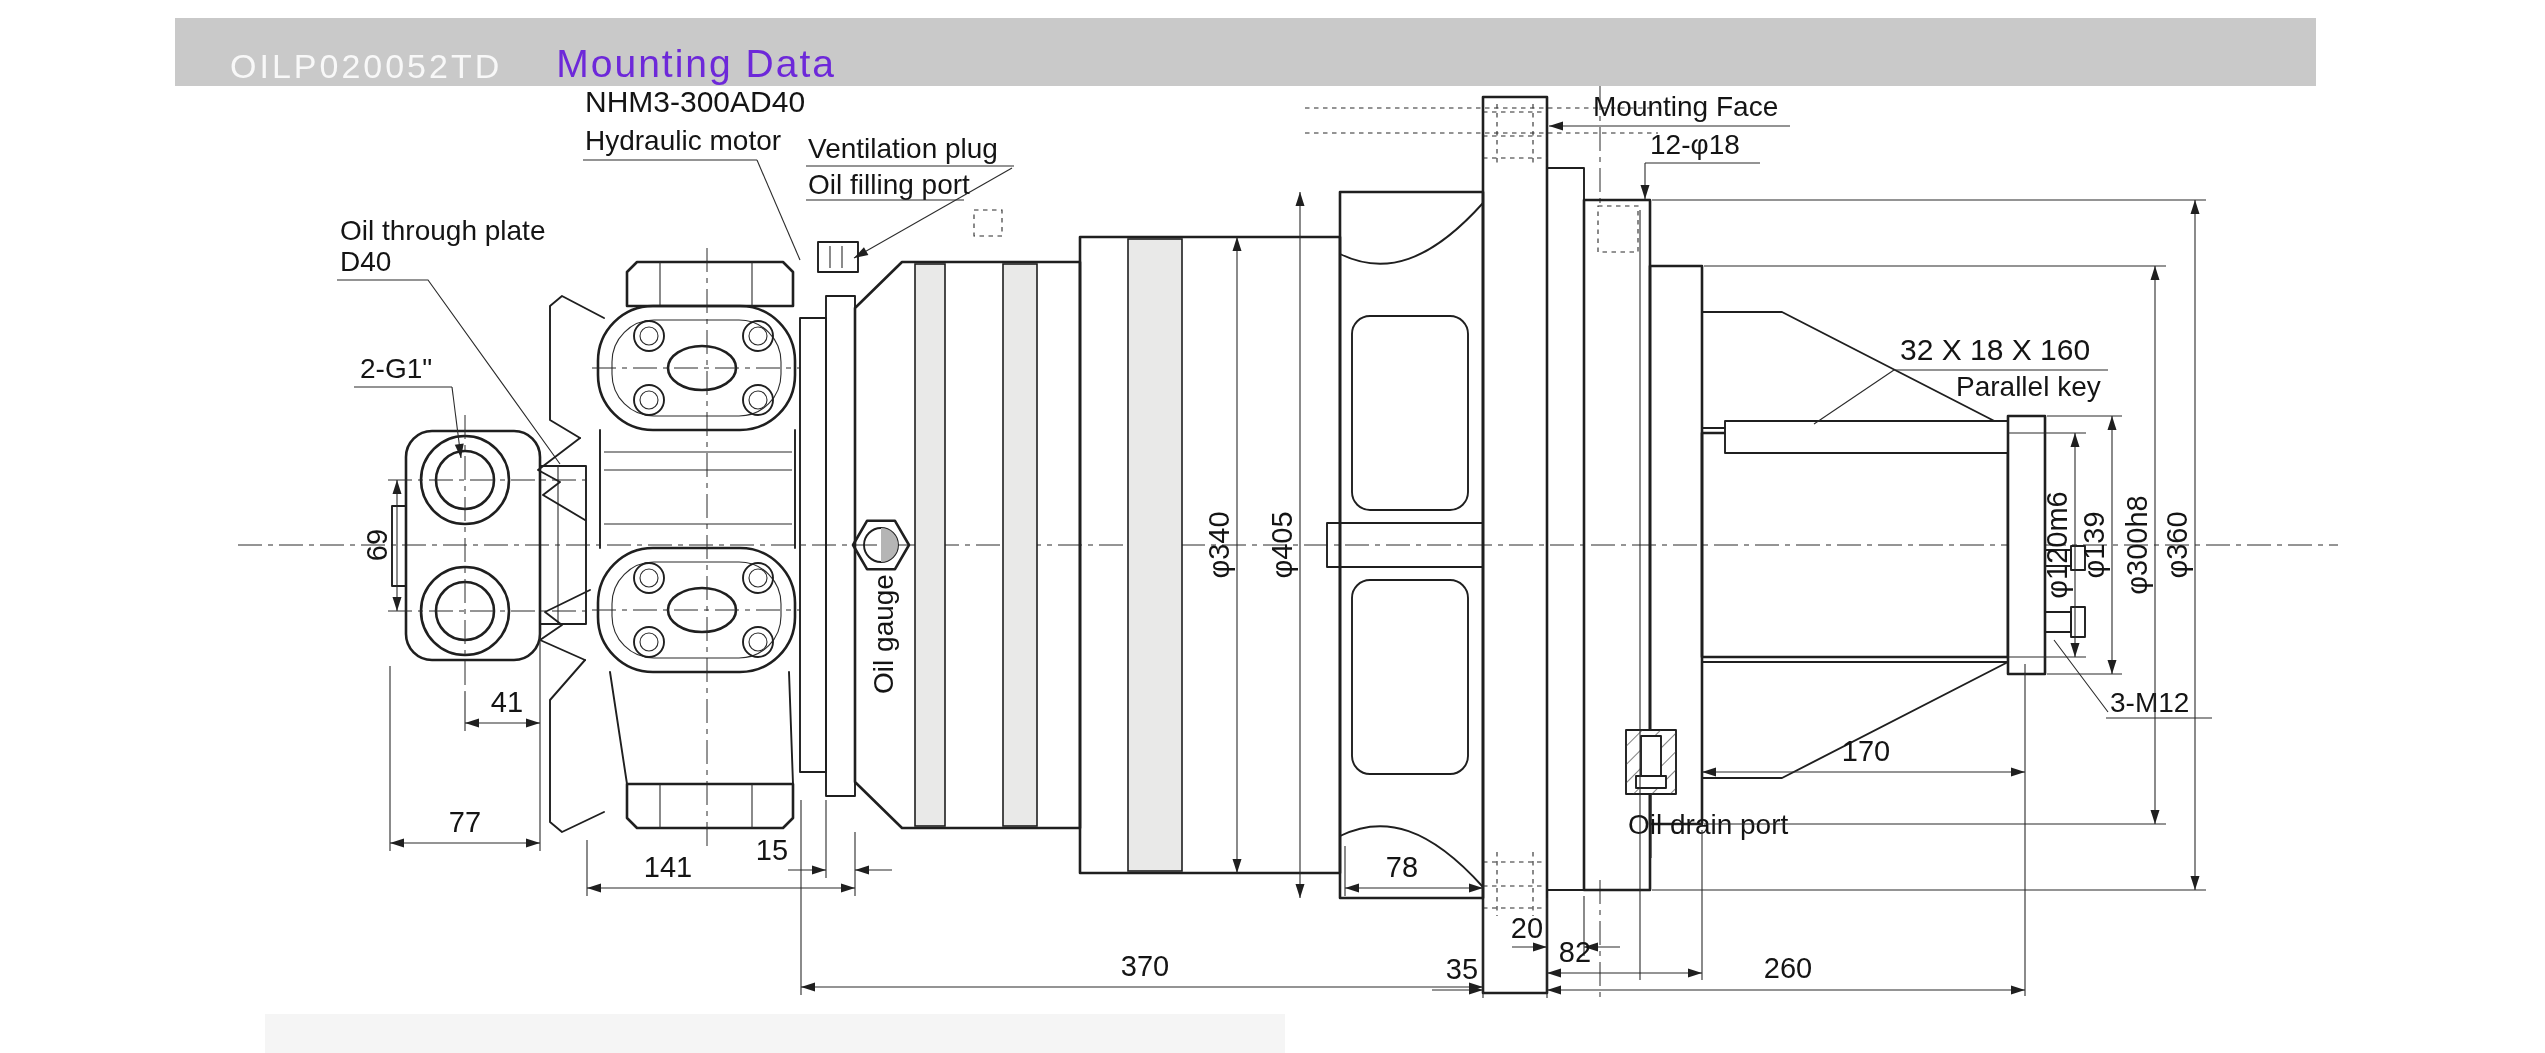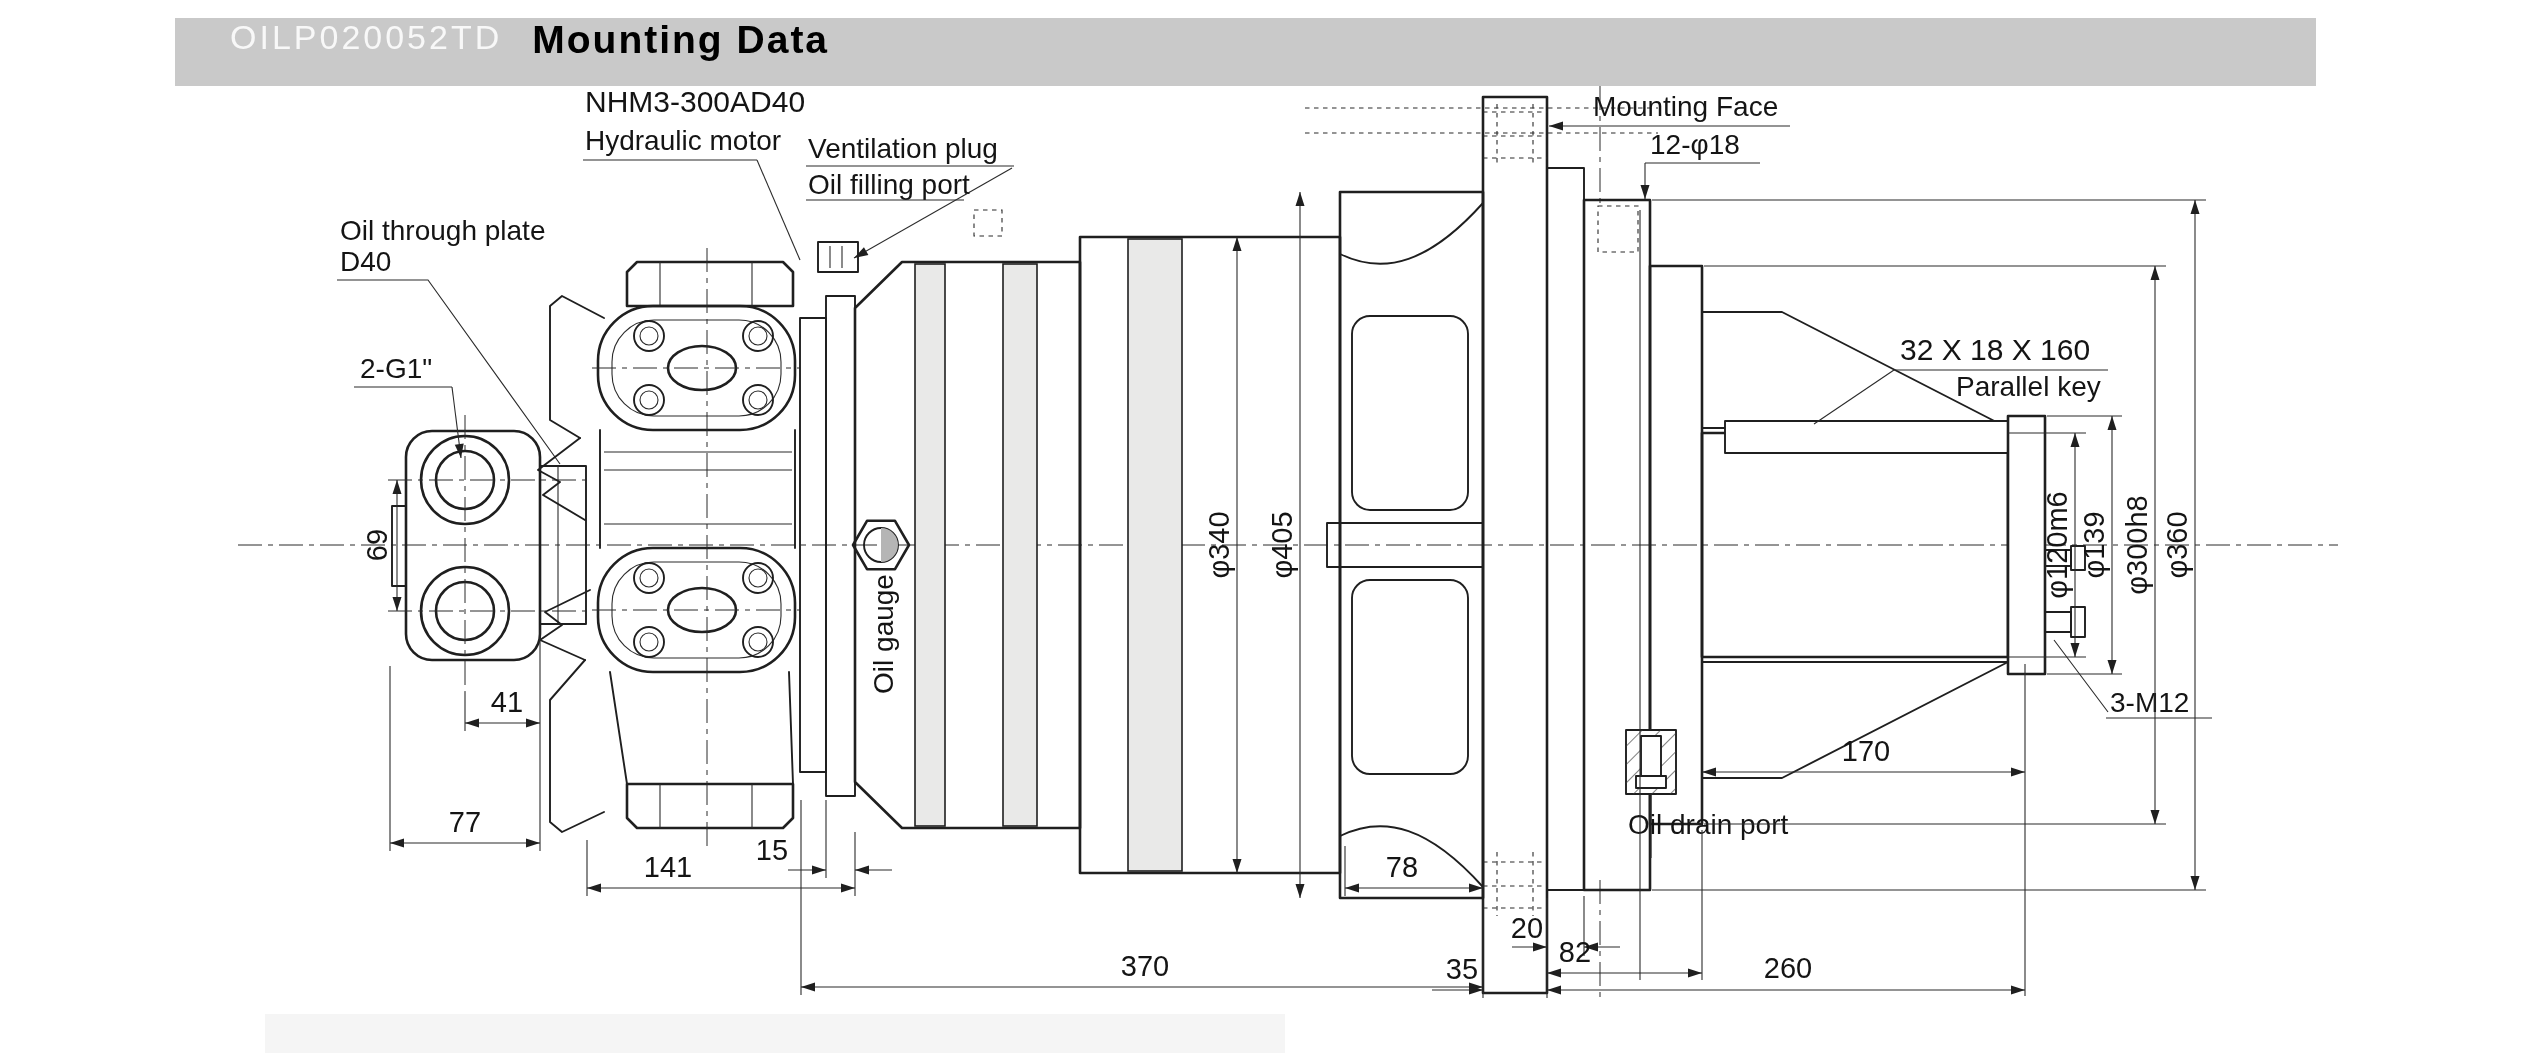--- a/index.html
+++ b/index.html
@@ -1,21 +1,21 @@
 <!DOCTYPE html>
 <html><head>
 <meta charset="utf-8">
 <style>
   html,body{margin:0;padding:0;background:#fff;}
   #stage{position:relative;width:2545px;height:1053px;background:#fff;overflow:hidden;
          font-family:"Liberation Sans",sans-serif;}
   #titlebar{position:absolute;left:175px;top:18px;width:2141px;height:68px;
-            background:#c9c9c9;display:flex;align-items:flex-start;}
+            background:#c9c9c9;display:flex;align-items:flex-end;}
   #titlebar .part{color:#f8f8f8;font-size:34px;letter-spacing:3px;margin-left:55px;white-space:nowrap;}
-  #titlebar .ttl{color:#000000;font-size:39px;letter-spacing:2px;margin-left:30px;white-space:nowrap;font-weight:bold;}
+  #titlebar .ttl{color:#6d28d9;font-size:39px;letter-spacing:2px;margin-left:54px;white-space:nowrap;}
   svg{position:absolute;left:0;top:0;}
   .ol{stroke:#1f1f1f;stroke-width:2.6;fill:none;stroke-linejoin:round;stroke-linecap:round;}
   .ol2{stroke:#1f1f1f;stroke-width:1.9;fill:none;stroke-linejoin:round;stroke-linecap:round;}
   .thin{stroke:#2b2b2b;stroke-width:1.1;fill:none;}
   .cl{stroke:#2b2b2b;stroke-width:1;fill:none;stroke-dasharray:24 6 5 6;}
   .hid{stroke-dasharray:4.5 4.5;}
   .band{fill:#e9e9e8;stroke:#1f1f1f;stroke-width:1.6;}
   .wfill{fill:#ffffff;}
   text{font-family:"Liberation Sans",sans-serif;fill:#141414;}
   .dt{font-size:29px;}

